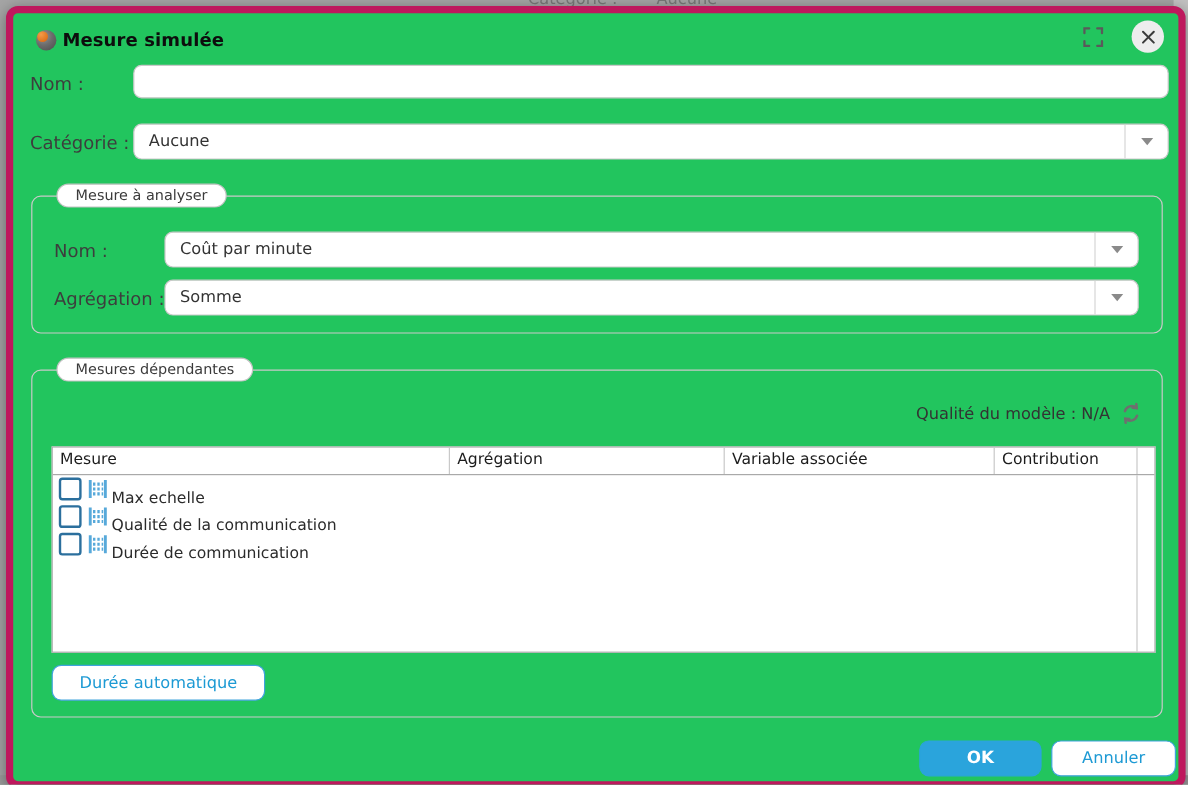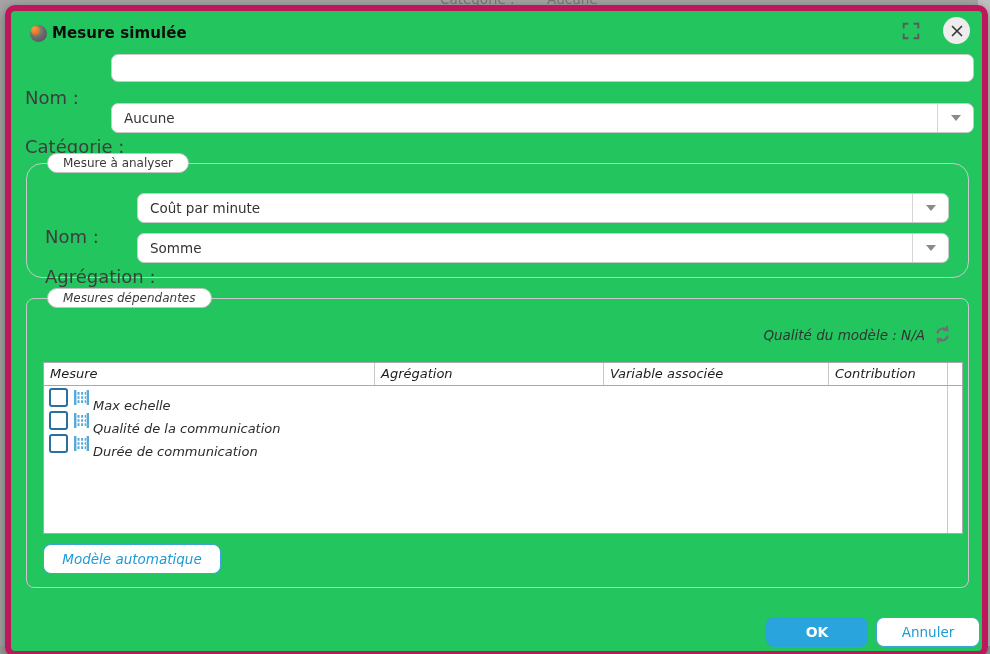--- a/index.html
+++ b/index.html
@@ -22,21 +22,21 @@
   .title-icon .sphere{position:absolute;left:1px;top:1px;width:17px;height:17px;border-radius:50%;
        background:radial-gradient(circle at 35% 30%, #9a9a9a 0%, #6d6d6d 45%, #4a4a4a 100%);}
   .title-icon .dot{position:absolute;left:2px;top:2px;width:9px;height:9px;border-radius:50%;
        background:radial-gradient(circle at 35% 30%, #f49b4a 0%, #e0731d 70%, #b85a10 100%);}
   .dlg-title{font-size:15px;font-weight:bold;color:#0d0d0d;letter-spacing:.1px;}
 
   .expand-btn{position:absolute;right:62px;top:11px;width:18px;height:18px;cursor:pointer;}
   .close-btn{position:absolute;right:12px;top:6px;width:27px;height:27px;border-radius:50%;
              background:#ededed;display:flex;align-items:center;justify-content:center;cursor:pointer;}
 
-  .field-label{position:absolute;font-size:18px;color:#3d3d3d;margin-top:26px;}
+  .field-label{position:absolute;font-size:15px;color:#3d3d3d;}
 
   .text-input{position:absolute;height:28px;background:#fff;border:1px solid #c9c9c9;border-radius:7px;
               font-size:13.5px;color:#333;padding:0 10px;box-sizing:border-box;outline:none;width:100%;}
   .input-wrap{position:absolute;}
 
   .combo{position:absolute;height:30px;background:#fff;border:1px solid #c9c9c9;border-radius:7px;
          box-sizing:border-box;display:flex;align-items:center;cursor:pointer;}
   .combo .val{flex:1;font-size:13.5px;color:#333;padding:0 12px;}
   .combo .arrow-seg{width:35px;height:100%;border-left:1px solid #d6d6d6;display:flex;align-items:center;justify-content:center;}
   .tri-down{width:0;height:0;border-left:5px solid transparent;border-right:5px solid transparent;border-top:6px solid #8a8a8a;}
@@ -115,39 +115,39 @@
     </div>
 
     <div class="field-label" style="left:14px;top:99px">Catégorie :</div>
     <div class="combo" style="left:100px;top:92px;width:863px;">
       <span class="val">Aucune</span>
       <span class="arrow-seg">
           <span class="tri-down"></span>
         </span>
     </div>
 
-    <div class="fieldset" style="left:15px;top:152px;width:941px;height:113px;border-radius:16px;">
+    <div class="fieldset" style="left:15px;top:152px;width:941px;height:113px;">
       <span class="legend">Mesure à analyser</span>
       <div class="field-label" style="left:18px;top:36px">Nom :</div>
       <div class="combo" style="left:110px;top:29px;width:812px;gap:24px;">
         <span class="val">Coût par minute</span>
         <span class="arrow-seg">
             <span class="tri-down"></span>
           </span>
       </div>
       <div class="field-label" style="left:18px;top:76px">Agrégation :</div>
       <div class="combo" style="left:110px;top:69px;width:812px;">
         <span class="val">Somme</span>
         <span class="arrow-seg">
             <span class="tri-down"></span>
           </span>
       </div>
     </div>
 
-    <div class="fieldset" style="left:15px;top:287px;width:941px;height:288px;font-style:italic;">
+    <div class="fieldset" style="left:15px;top:297px;width:941px;height:288px;">
       <span class="legend">Mesures dépendantes</span>
 
       <div class="quality-line" style="right:16px;top:26px;">
         <span>Qualité du modèle : N/A</span>
         <span class="refresh-btn">
           <svg width="19" height="19" viewBox="0 0 18 18" fill="none" stroke="#6f6f6f" stroke-width="2" stroke-linecap="round">
             <path d="M4.2 7.2 A5.6 5.6 0 0 1 13.2 4.6"></path>
             <path d="M13.8 10.8 A5.6 5.6 0 0 1 4.8 13.4"></path>
             <path d="M13.2 1.6 L13.5 4.9 L10.3 4.6" fill="none"></path>
             <path d="M4.8 16.4 L4.5 13.1 L7.7 13.4" fill="none"></path>
@@ -194,19 +194,19 @@
     <path d="M14.8 1 V16" stroke-width="2.4"></path>
     <path d="M4.5 4.4 H13" stroke-width="2.6" stroke-dasharray="2 1.6"></path>
     <path d="M4.5 8.5 H13" stroke-width="2.6" stroke-dasharray="2 1.6"></path>
     <path d="M4.5 12.6 H13" stroke-width="2.6" stroke-dasharray="2 1.6"></path>
   </svg>
               <span class="row-label">Durée de communication</span>
             </div>
           </div>
       </div>
 
-      <div class="btn-outline" style="left:16px;top:245px;width:178px;height:30px;">Modèle automatique</div>
+      <div class="btn-outline" style="left:16px;top:245px;width:178px;height:30px;">Durée automatique</div>
     </div>
 
     <div class="btn-primary" style="left:755px;top:606px;width:102px;height:30px;">OK</div>
     <div class="btn-outline" style="left:865px;top:606px;width:104px;height:30px;">Annuler</div>
   </div>
 </div>
 
 </body></html>

